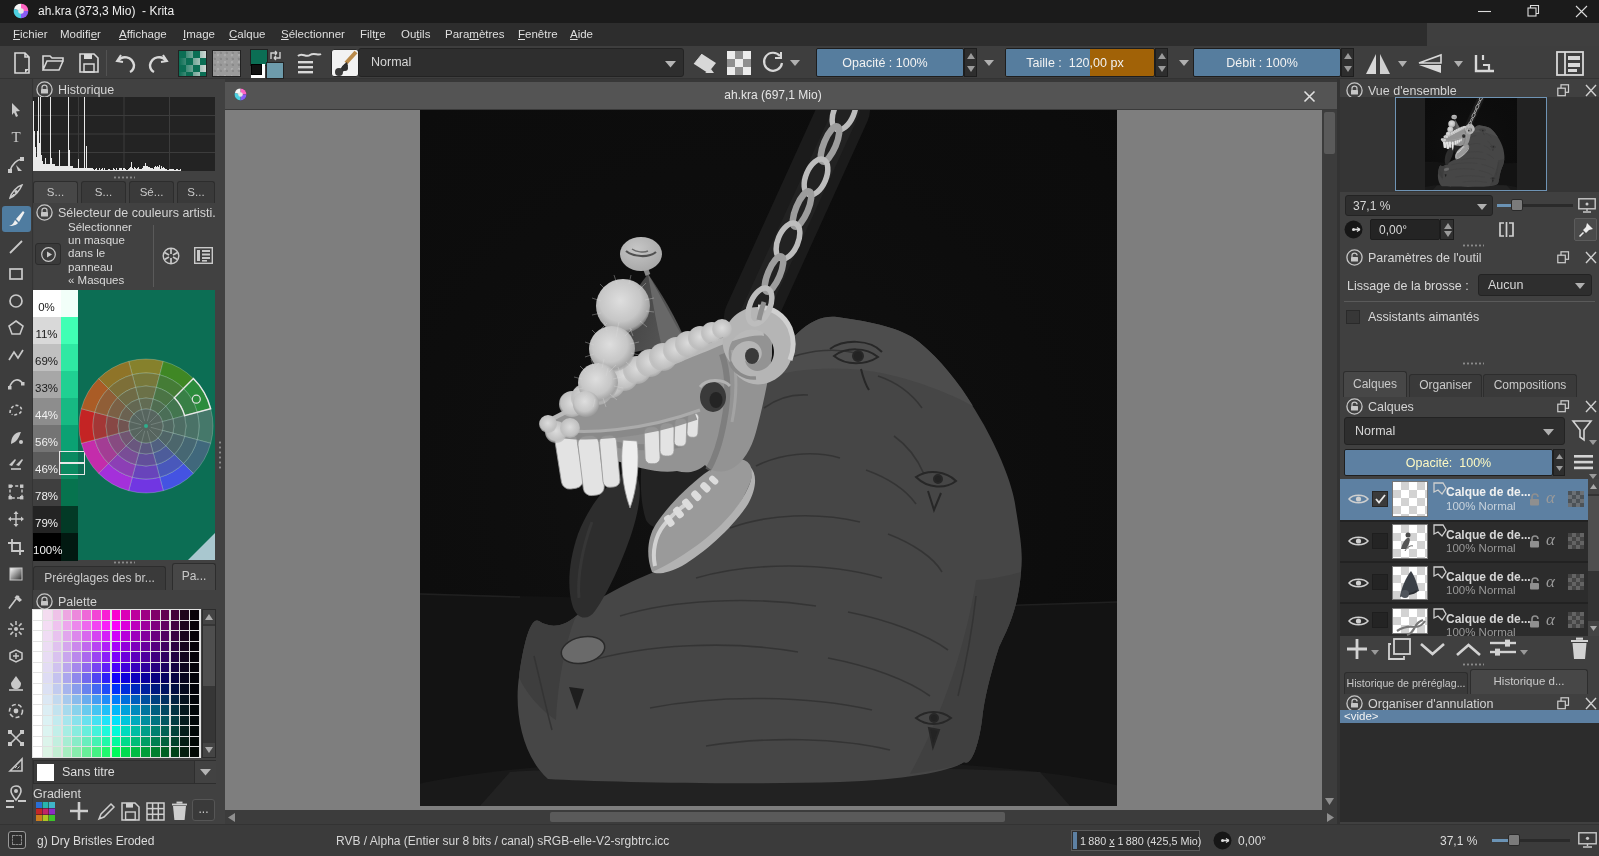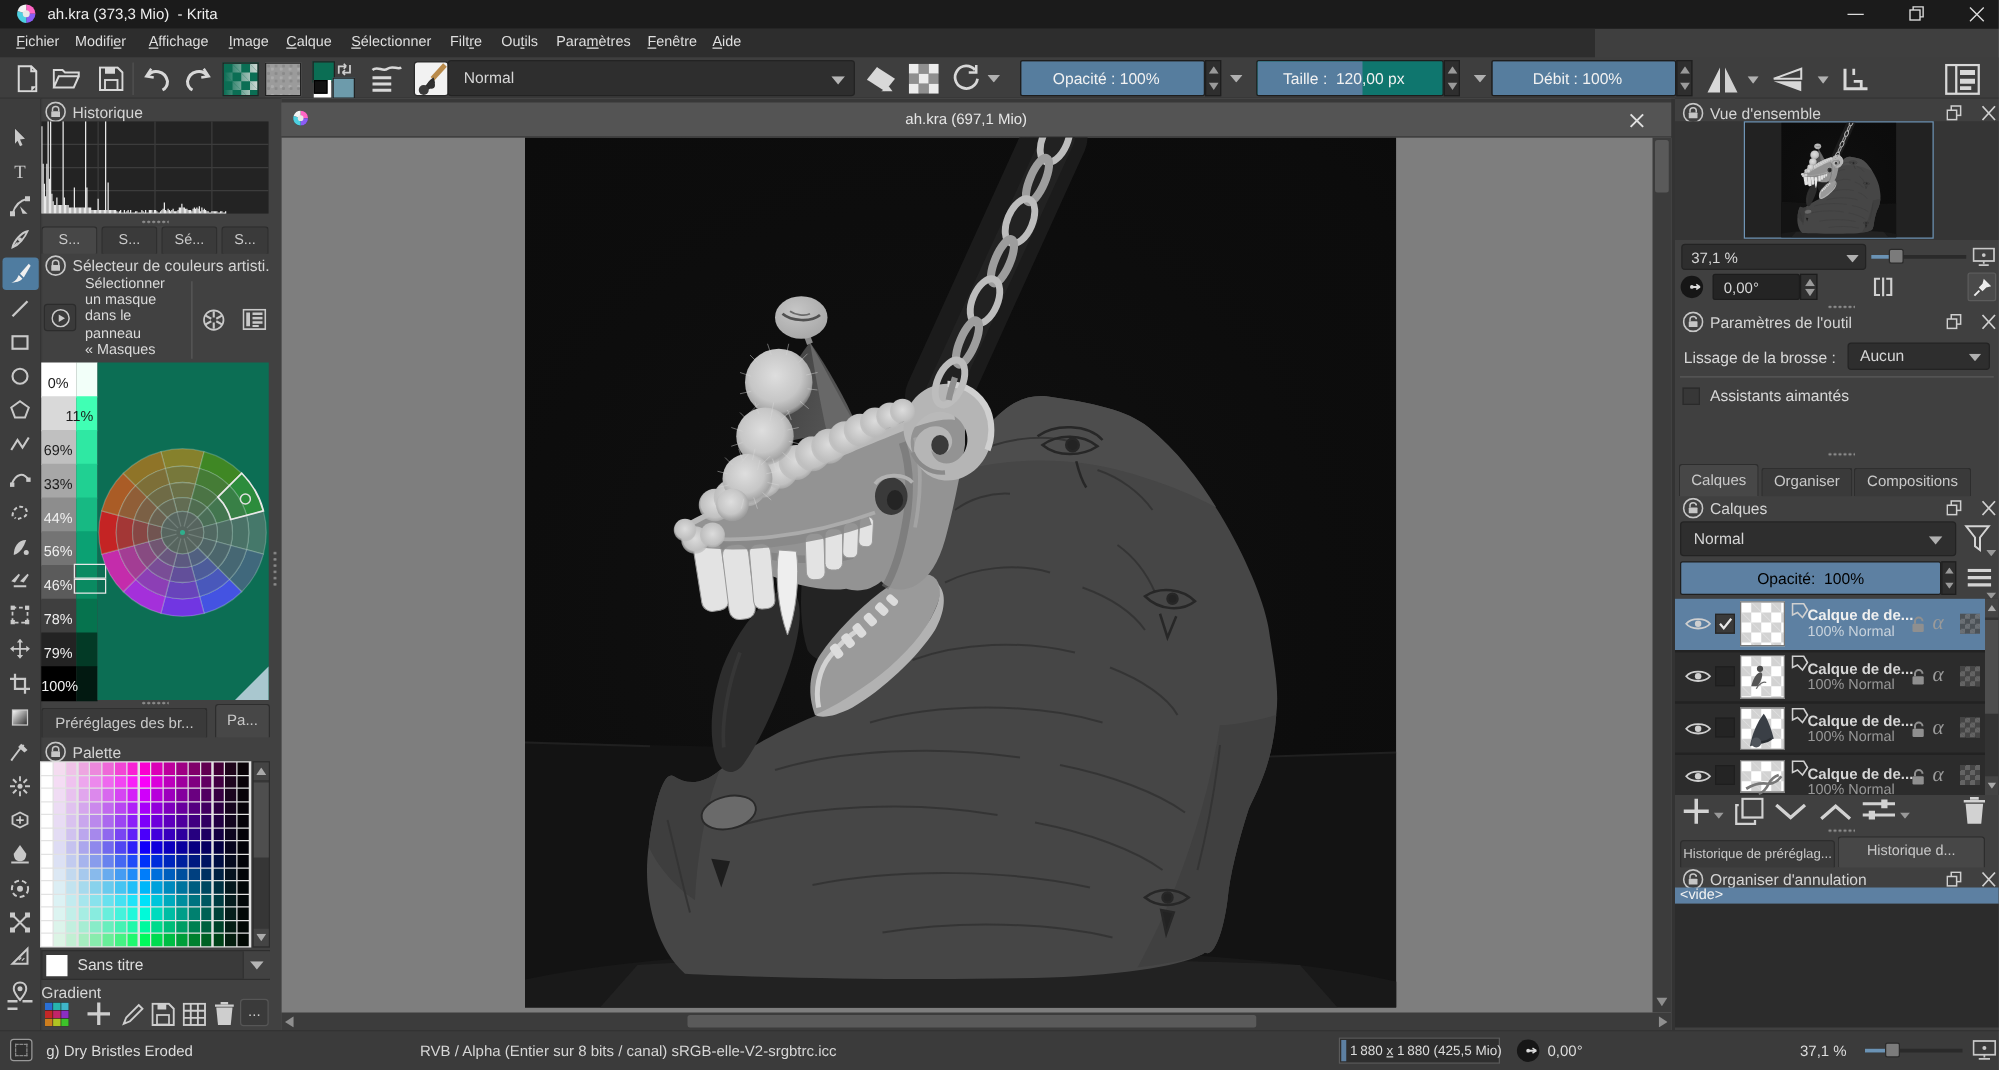--- a/index.html
+++ b/index.html
@@ -27,21 +27,21 @@
  <div class="abs" style="left:38px;top:4px;font-size:12px;color:#efefef">ah.kra (373,3 Mio)&nbsp; - Krita</div>
  <svg class="abs" style="left:1470px;top:0" width="129" height="23" viewBox="0 0 129 23">
   <g stroke="#dcdcdc" stroke-width="1.1" fill="none">
    <line x1="8" y1="11.5" x2="21" y2="11.5"></line>
    <rect x="58" y="8" width="8" height="8"></rect>
         <path d="M60.5 8 V5.5 H68.5 V13.5 H66"></path>
    <path d="M106 6 L117 17 M117 6 L106 17"></path>
   </g>
  </svg>
 </div>
-<div class="abs" style="left:0;top:23px;width:1276px;height:23px;background:#2d2d2d">
+<div class="abs" style="left:0;top:23px;width:1427px;height:23px;background:#2d2d2d">
     <div class="abs" style="left:13px;top:5px;font-size:11.5px;color:#dfdfdf"><span style="text-decoration:underline">F</span>ichier</div>
     <div class="abs" style="left:60px;top:5px;font-size:11.5px;color:#dfdfdf">Modifi<span style="text-decoration:underline">e</span>r</div>
     <div class="abs" style="left:119px;top:5px;font-size:11.5px;color:#dfdfdf"><span style="text-decoration:underline">A</span>ffichage</div>
     <div class="abs" style="left:183px;top:5px;font-size:11.5px;color:#dfdfdf"><span style="text-decoration:underline">I</span>mage</div>
     <div class="abs" style="left:229px;top:5px;font-size:11.5px;color:#dfdfdf"><span style="text-decoration:underline">C</span>alque</div>
     <div class="abs" style="left:281px;top:5px;font-size:11.5px;color:#dfdfdf"><span style="text-decoration:underline">S</span>électionner</div>
     <div class="abs" style="left:360px;top:5px;font-size:11.5px;color:#dfdfdf">Filt<span style="text-decoration:underline">r</span>e</div>
     <div class="abs" style="left:401px;top:5px;font-size:11.5px;color:#dfdfdf">Ou<span style="text-decoration:underline">t</span>ils</div>
     <div class="abs" style="left:445px;top:5px;font-size:11.5px;color:#dfdfdf">Para<span style="text-decoration:underline">m</span>ètres</div>
     <div class="abs" style="left:518px;top:5px;font-size:11.5px;color:#dfdfdf"><span style="text-decoration:underline">F</span>enêtre</div>
@@ -136,21 +136,21 @@
 <svg class="abs" style="left:2px;top:4px" width="8" height="6" viewBox="0 0 8 6">
       <path d="M4 0 L8 6 H0 Z" fill="#9a9a9a"></path>
     </svg>
 <svg class="abs" style="left:2px;top:17px" width="8" height="6" viewBox="0 0 8 6">
       <path d="M4 6 L8 0 H0 Z" fill="#9a9a9a"></path>
     </svg>
   </div>
 <svg class="abs" style="left:984px;top:60px" width="10" height="6" viewBox="0 0 10 6">
     <path d="M0 0 H10 L5 6 Z" fill="#b0b0b0"></path>
   </svg>
-<div class="abs" style="left:1005px;top:48px;width:150px;height:29px;background:#0f766e;border:1px solid #1e1e1e;border-radius:2px;overflow:hidden">
+<div class="abs" style="left:1005px;top:48px;width:150px;height:29px;background:#a16207;border:1px solid #1e1e1e;border-radius:2px;overflow:hidden">
 <div class="abs" style="left:0;top:0;width:84px;height:29px;background:#567d9e"></div>
 <div class="abs" style="left:0;top:7px;width:138px;text-align:center;font-size:12.5px;color:#f2f2f2">Taille&nbsp;: &nbsp;120,00 px</div>
   </div>
 <div class="abs" style="left:1155px;top:48px;width:13px;height:29px;background:#2e2e2e;border:1px solid #1e1e1e">
 <svg class="abs" style="left:2px;top:4px" width="8" height="6" viewBox="0 0 8 6">
       <path d="M4 0 L8 6 H0 Z" fill="#9a9a9a"></path>
     </svg>
 <svg class="abs" style="left:2px;top:17px" width="8" height="6" viewBox="0 0 8 6">
       <path d="M4 6 L8 0 H0 Z" fill="#9a9a9a"></path>
     </svg>
@@ -756,21 +756,21 @@
       <rect x="8" y="6.5" width="8" height="2"></rect>
       <rect x="8" y="10" width="8" height="2"></rect>
       <rect x="8" y="13" width="5" height="1.6"></rect>
     </g>
   </svg>
 <div class="abs" style="left:33px;top:290.0px;width:28px;height:27.5px;background:#ffffff"></div>
 <div class="abs" style="left:61px;top:290.0px;width:17px;height:27.5px;background:#f2fff9"></div>
 <div class="abs" style="left:33px;top:301.0px;width:27px;text-align:center;font-size:11.5px;color:#1a1a1a">0%</div>
 <div class="abs" style="left:33px;top:317.0px;width:28px;height:27.5px;background:#d9d9d9"></div>
 <div class="abs" style="left:61px;top:317.0px;width:17px;height:27.5px;background:#40ffb4"></div>
-<div class="abs" style="left:50px;top:328.0px;width:27px;text-align:center;font-size:11.5px;color:#1a1a1a">11%</div>
+<div class="abs" style="left:33px;top:328.0px;width:27px;text-align:center;font-size:11.5px;color:#1a1a1a">11%</div>
 <div class="abs" style="left:33px;top:344.0px;width:28px;height:27.5px;background:#c0c0c0"></div>
 <div class="abs" style="left:61px;top:344.0px;width:17px;height:27.5px;background:#2fe8a3"></div>
 <div class="abs" style="left:33px;top:355.0px;width:27px;text-align:center;font-size:11.5px;color:#1a1a1a">69%</div>
 <div class="abs" style="left:33px;top:371.0px;width:28px;height:27.5px;background:#a7a7a7"></div>
 <div class="abs" style="left:61px;top:371.0px;width:17px;height:27.5px;background:#20d092"></div>
 <div class="abs" style="left:33px;top:382.0px;width:27px;text-align:center;font-size:11.5px;color:#1a1a1a">33%</div>
 <div class="abs" style="left:33px;top:398.0px;width:28px;height:27.5px;background:#8d8d8d"></div>
 <div class="abs" style="left:61px;top:398.0px;width:17px;height:27.5px;background:#17b983"></div>
 <div class="abs" style="left:33px;top:409.0px;width:27px;text-align:center;font-size:11.5px;color:#f0f0f0">44%</div>
 <div class="abs" style="left:33px;top:425.0px;width:28px;height:27.5px;background:#747474"></div>
@@ -1287,21 +1287,21 @@
       <path d="M0 0 H11 L5.5 6.5 Z" fill="#b0b0b0"></path>
     </svg>
   </div>
 <svg class="abs" style="left:1571px;top:419px" width="22" height="24" viewBox="0 0 22 24">
     <path d="M2 2 H20 L13 11 V21 L9 18 V11 Z" fill="none" stroke="#d4d4d4" stroke-width="1.6"></path>
   </svg>
 <svg class="abs" style="left:1589px;top:440px" width="8" height="5" viewBox="0 0 8 5">
     <path d="M0 0 H8 L4 5 Z" fill="#999"></path>
   </svg>
 <div class="abs" style="left:1344px;top:449px;width:209px;height:27px;background:#5d80a2;border:1px solid #1f1f1f;border-radius:2px">
-<div class="abs" style="left:0;top:6px;width:207px;text-align:center;font-size:12.5px;color:#000000">Opacité:&nbsp; 100%</div>
+<div class="abs" style="left:0;top:6px;width:207px;text-align:center;font-size:12.5px;color:#fef9c3">Opacité:&nbsp; 100%</div>
   </div>
 <div class="abs" style="left:1553px;top:449px;width:12px;height:27px;background:#2e2e2e;border:1px solid #1f1f1f">
 <svg class="abs" style="left:2px;top:4px" width="7" height="5" viewBox="0 0 7 5">
       <path d="M3.5 0 L7 5 H0 Z" fill="#9a9a9a"></path>
     </svg>
 <svg class="abs" style="left:2px;top:16px" width="7" height="5" viewBox="0 0 7 5">
       <path d="M3.5 5 L7 0 H0 Z" fill="#9a9a9a"></path>
     </svg>
   </div>
 <svg class="abs" style="left:1574px;top:455px" width="19" height="15" viewBox="0 0 19 15">

